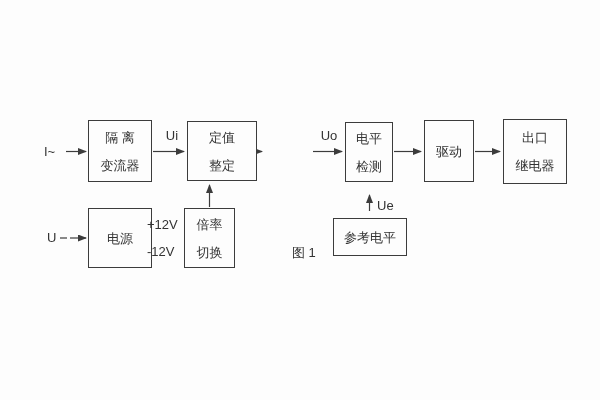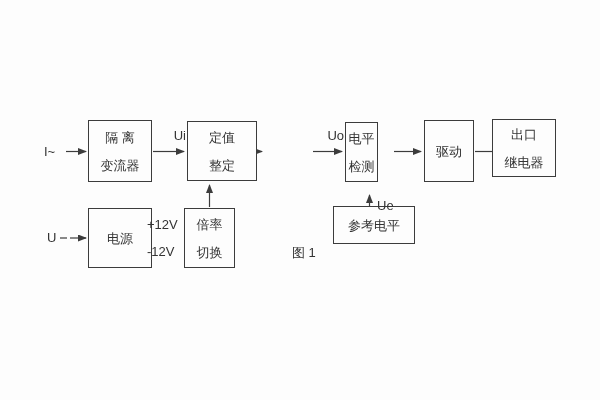--- a/index.html
+++ b/index.html
@@ -30,21 +30,21 @@
     font-size: 13px;
     line-height: 1;
     white-space: nowrap;
   }
   .lbl {
     position: absolute;
     font-size: 13px;
     line-height: 1;
     white-space: nowrap;
   }
-  .lbl.center { text-align: right; }
+  .lbl.center { text-align: center; }
 </style>
 </head>
 <body>
 
 <div class="canvas">
 
   <svg class="wires" width="600" height="400" viewBox="0 0 600 400">
     <defs>
       <marker id="arr" markerWidth="9" markerHeight="7" refX="8" refY="3.5" orient="auto" markerUnits="userSpaceOnUse">
         <path d="M0,0 L9,3.5 L0,7 Z" fill="#3c3c3c"></path>
@@ -68,44 +68,44 @@
     <span>隔 离</span>
     <span>变流器</span>
   </div>
 
   <div class="box" style="left:187px;top:121px;width:70px;height:60px">
     <span>定值</span>
     <span>整定</span>
   </div>
 
 
-  <div class="box" style="left:345px;top:122px;width:33px;height:60px">
+  <div class="box" style="left:345px;top:122px;width:48px;height:60px">
     <span>电平</span>
     <span>检测</span>
   </div>
 
   <div class="box" style="left:424px;top:120px;width:50px;height:62px">
     <span>驱动</span>
   </div>
 
-  <div class="box" style="left:492px;top:119px;width:64px;height:58px">
+  <div class="box" style="left:503px;top:119px;width:64px;height:65px">
     <span>出口</span>
     <span>继电器</span>
   </div>
 
   <div class="box" style="left:88px;top:208px;width:64px;height:60px">
     <span>电源</span>
   </div>
 
   <div class="box" style="left:184px;top:208px;width:51px;height:60px">
     <span>倍率</span>
     <span>切换</span>
   </div>
 
-  <div class="box" style="left:333px;top:206px;width:82px;height:38px">
+  <div class="box" style="left:333px;top:218px;width:74px;height:38px">
     <span>参考电平</span>
   </div>
 
   <span class="lbl" style="left:44px;top:145px">I~</span>
   <span class="lbl" style="left:47px;top:231px">U</span>
   <span class="lbl center" style="left:158px;top:129px;width:28px">Ui</span>
   <span class="lbl center" style="left:314px;top:129px;width:30px">Uo</span>
   <span class="lbl" style="left:377px;top:199px">Ue</span>
   <span class="lbl" style="left:147px;top:218px">+12V</span>
   <span class="lbl" style="left:147px;top:245px">-12V</span>

